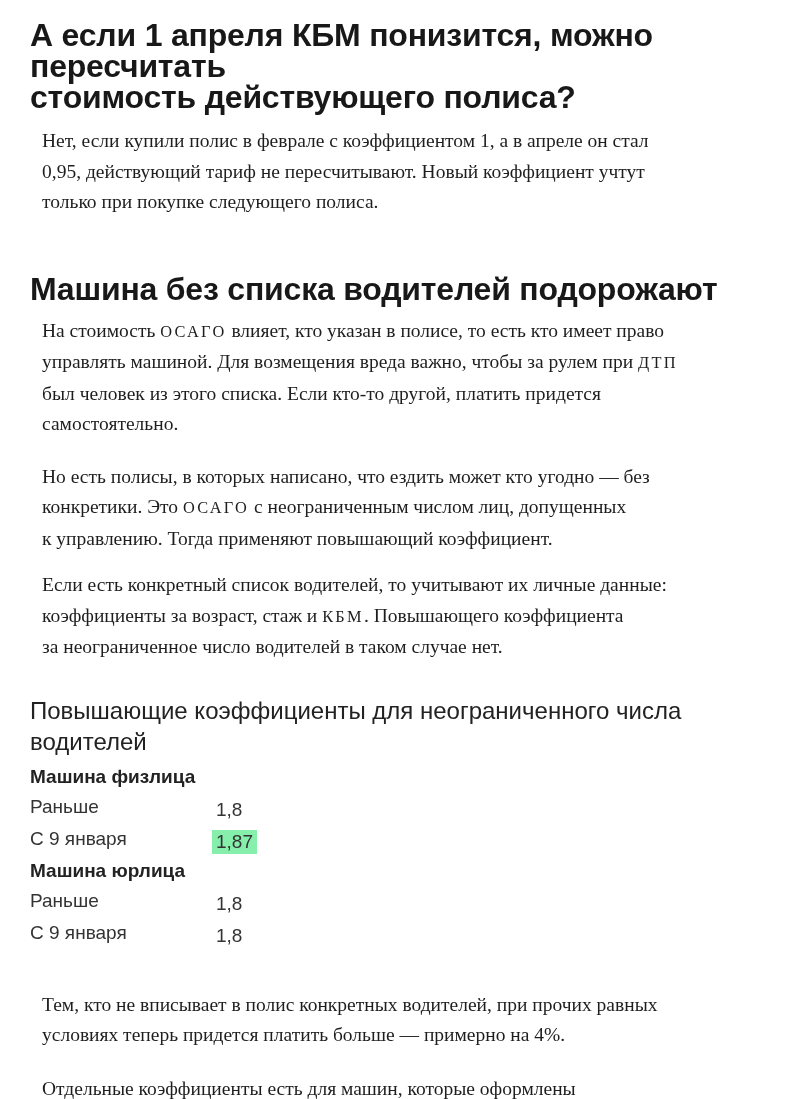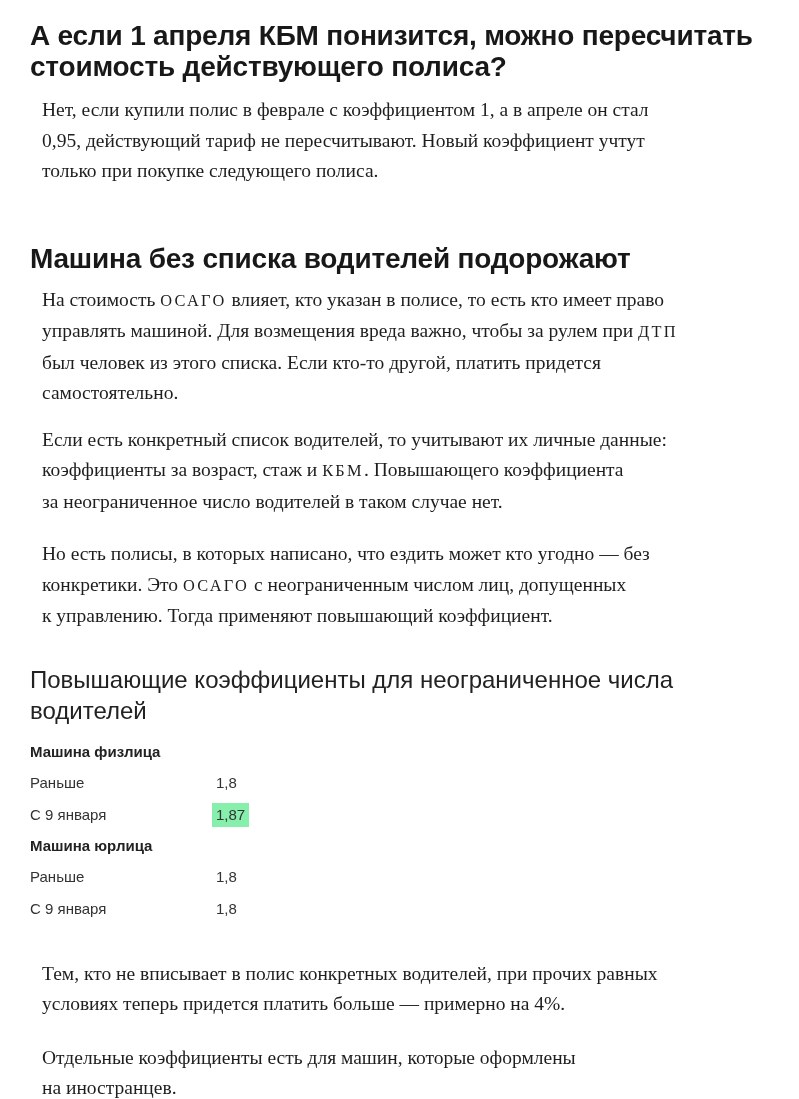--- a/index.html
+++ b/index.html
@@ -16,21 +16,21 @@
   }
   .article {
     padding: 18px 30px 0 30px;
     box-sizing: border-box;
     width: 799px;
   }
   .h-bold {
     margin: 0;
     font-family: "Liberation Sans", sans-serif;
     font-weight: 700;
-    font-size: 28px;
+    font-size: 32px;
     line-height: 31px;
     letter-spacing: -0.2px;
     color: #181818;
     white-space: pre-line;
   }
   .h1 { margin-top: 2px; }
   .h2 { margin-top: 56px; }
   .h-regular {
     margin: 32px 0 0 0;
     font-family: "Liberation Sans", sans-serif;
@@ -56,23 +56,23 @@
   .p-close2 { margin-top: 23px; }
   .abbr {
     font-size: 0.84em;
     letter-spacing: 0.14em;
   }
   .coeff-table {
     margin-top: 11px;
   }
   .coeff-row {
     display: flex;
-    align-items: center;
+    align-items: flex-start;
     height: 32px;
-    font-size: 15px;
+    font-size: 19px;
     line-height: 18px;
     color: #333333;
   }
   .coeff-row.group-title {
     height: 30px;
     font-weight: 700;
     color: #222222;
   }
   .coeff-label {
     width: 186px;
@@ -97,25 +97,25 @@
 
   <h2 class="h-bold h1">А если 1 апреля КБМ понизится, можно пересчитать
 стоимость действующего полиса?</h2>
 
   <p class="body-p p-lead">Нет, если купили полис в феврале с коэффициентом 1, а в апреле он стал<br>0,95, действующий тариф не пересчитывают. Новый коэффициент учтут<br>только при покупке следующего полиса.</p>
 
   <h2 class="h-bold h2">Машина без списка водителей подорожают</h2>
 
   <p class="body-p p-first">На стоимость <span class="abbr">ОСАГО</span> влияет, кто указан в полисе, то есть кто имеет право<br>управлять машиной. Для возмещения вреда важно, чтобы за рулем при <span class="abbr">ДТП</span><br>был человек из этого списка. Если кто-то другой, платить придется<br>самостоятельно.</p>
 
+  <p class="body-p p-mid2">Но есть полисы, в которых написано, что ездить может кто угодно — без<br>конкретики. Это <span class="abbr">ОСАГО</span> с неограниченным числом лиц, допущенных<br>к управлению. Тогда применяют повышающий коэффициент.</p>
+
   <p class="body-p p-mid">Если есть конкретный список водителей, то учитывают их личные данные:<br>коэффициенты за возраст, стаж и <span class="abbr">КБМ</span>. Повышающего коэффициента<br>за неограниченное число водителей в таком случае нет.</p>
 
-  <p class="body-p p-mid2">Но есть полисы, в которых написано, что ездить может кто угодно — без<br>конкретики. Это <span class="abbr">ОСАГО</span> с неограниченным числом лиц, допущенных<br>к управлению. Тогда применяют повышающий коэффициент.</p>
-
-  <h3 class="h-regular">Повышающие коэффициенты для неограниченное числа
+  <h3 class="h-regular">Повышающие коэффициенты для неограниченного числа
 водителей</h3>
 
   <div class="coeff-table">
 
     <div class="coeff-row group-title">
       <span>Машина физлица</span>
     </div>
     <div class="coeff-row">
       <span class="coeff-label">Раньше</span>
       <span class="coeff-value"><span class="val">1,8</span></span>

